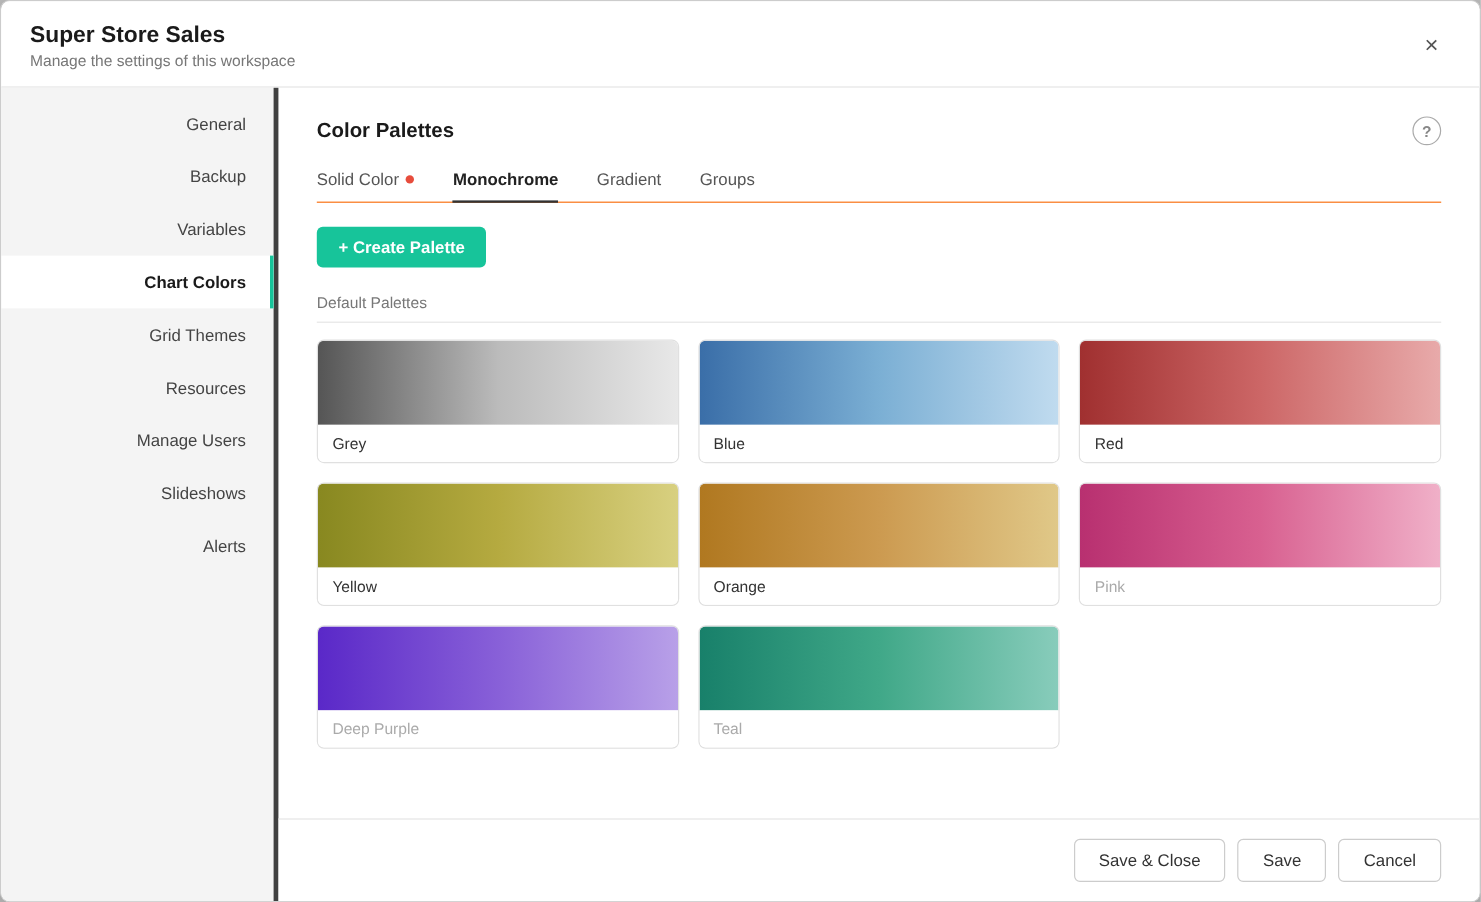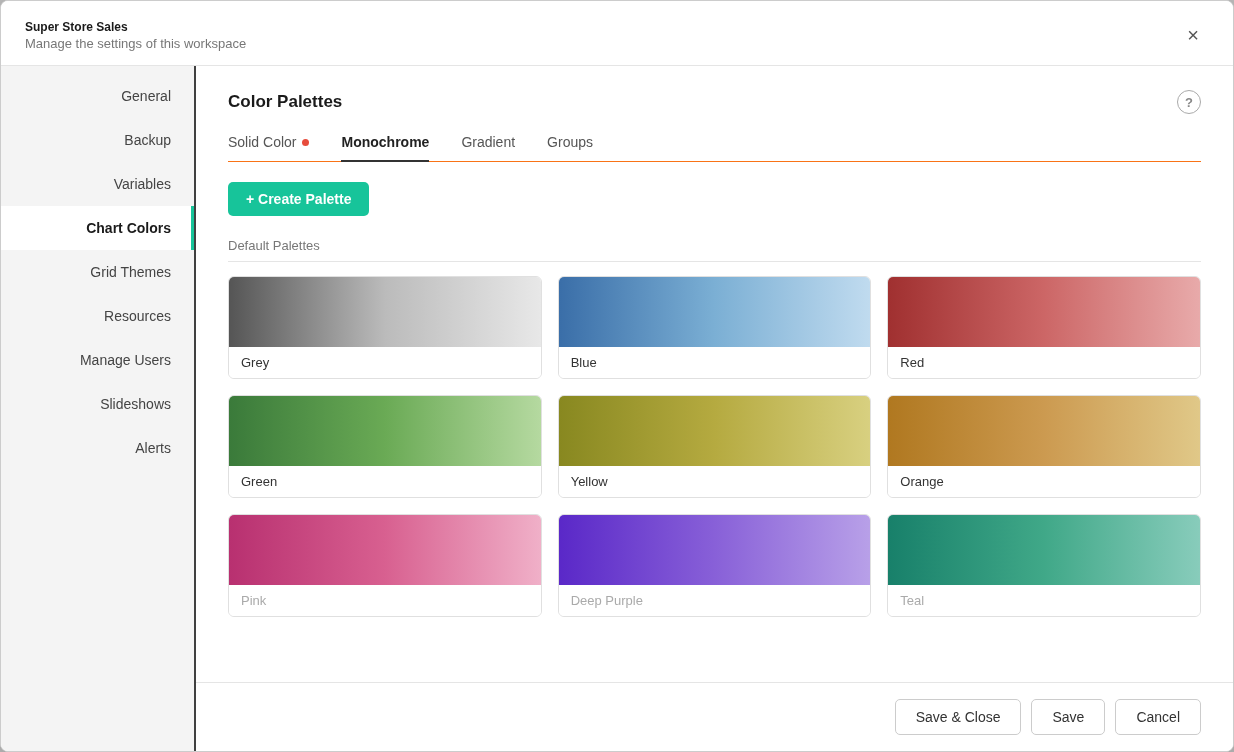--- a/index.html
+++ b/index.html
@@ -25,21 +25,21 @@
     .modal-header {
       display: flex;
       align-items: center;
       justify-content: space-between;
       padding: 18px 24px 14px 24px;
       border-bottom: 1px solid #e5e5e5;
       background: #fff;
       flex-shrink: 0;
     }
     .modal-title h1 {
-      font-size: 12px;
+      font-size: 19px;
       font-weight: 700;
       color: #1a1a1a;
     }
     .modal-title p {
       font-size: 13px;
       color: #777;
       margin-top: 2px;
     }
     .close-btn {
       width: 32px;
@@ -53,23 +53,23 @@
       align-items: center;
       justify-content: center;
       border-radius: 4px;
     }
     .modal-body {
       display: flex;
       flex: 1;
       overflow: hidden;
     }
     .sidebar {
-      width: 195px;
+      width: 231px;
       background: #f4f4f4;
-      border-right: 2px solid #404040;
+      border-right: 4px solid #404040;
       display: flex;
       flex-direction: column;
       padding-top: 8px;
       flex-shrink: 0;
     }
     .sidebar-item {
       padding: 14px 20px;
       font-size: 14px;
       color: #444;
       cursor: pointer;
@@ -272,24 +272,20 @@
             </div>
             <div class="palette-card">
               <div class="palette-swatch" style="background: linear-gradient(to right, rgb(58, 110, 168), rgb(123, 175, 212), rgb(192, 219, 239));"></div>
               <div class="palette-name">Blue</div>
             </div>
             <div class="palette-card">
               <div class="palette-swatch" style="background: linear-gradient(to right, rgb(160, 48, 48), rgb(204, 102, 102), rgb(232, 170, 170));"></div>
               <div class="palette-name">Red</div>
             </div>
             <div class="palette-card">
-              <div class="palette-swatch" style="background: linear-gradient(to right, rgb(58, 122, 58), rgb(106, 170, 85), rgb(181, 217, 160));"></div>
-              <div class="palette-name">Green</div>
-            </div>
-            <div class="palette-card">
               <div class="palette-swatch" style="background: linear-gradient(to right, rgb(136, 136, 32), rgb(181, 170, 64), rgb(216, 208, 128));"></div>
               <div class="palette-name">Yellow</div>
             </div>
             <div class="palette-card">
               <div class="palette-swatch" style="background: linear-gradient(to right, rgb(176, 120, 32), rgb(204, 154, 80), rgb(224, 200, 136));"></div>
               <div class="palette-name">Orange</div>
             </div>
             <div class="palette-card">
               <div class="palette-swatch" style="background: linear-gradient(to right, rgb(184, 48, 112), rgb(216, 96, 144), rgb(240, 176, 200));"></div>
               <div class="palette-name muted">Pink</div>

